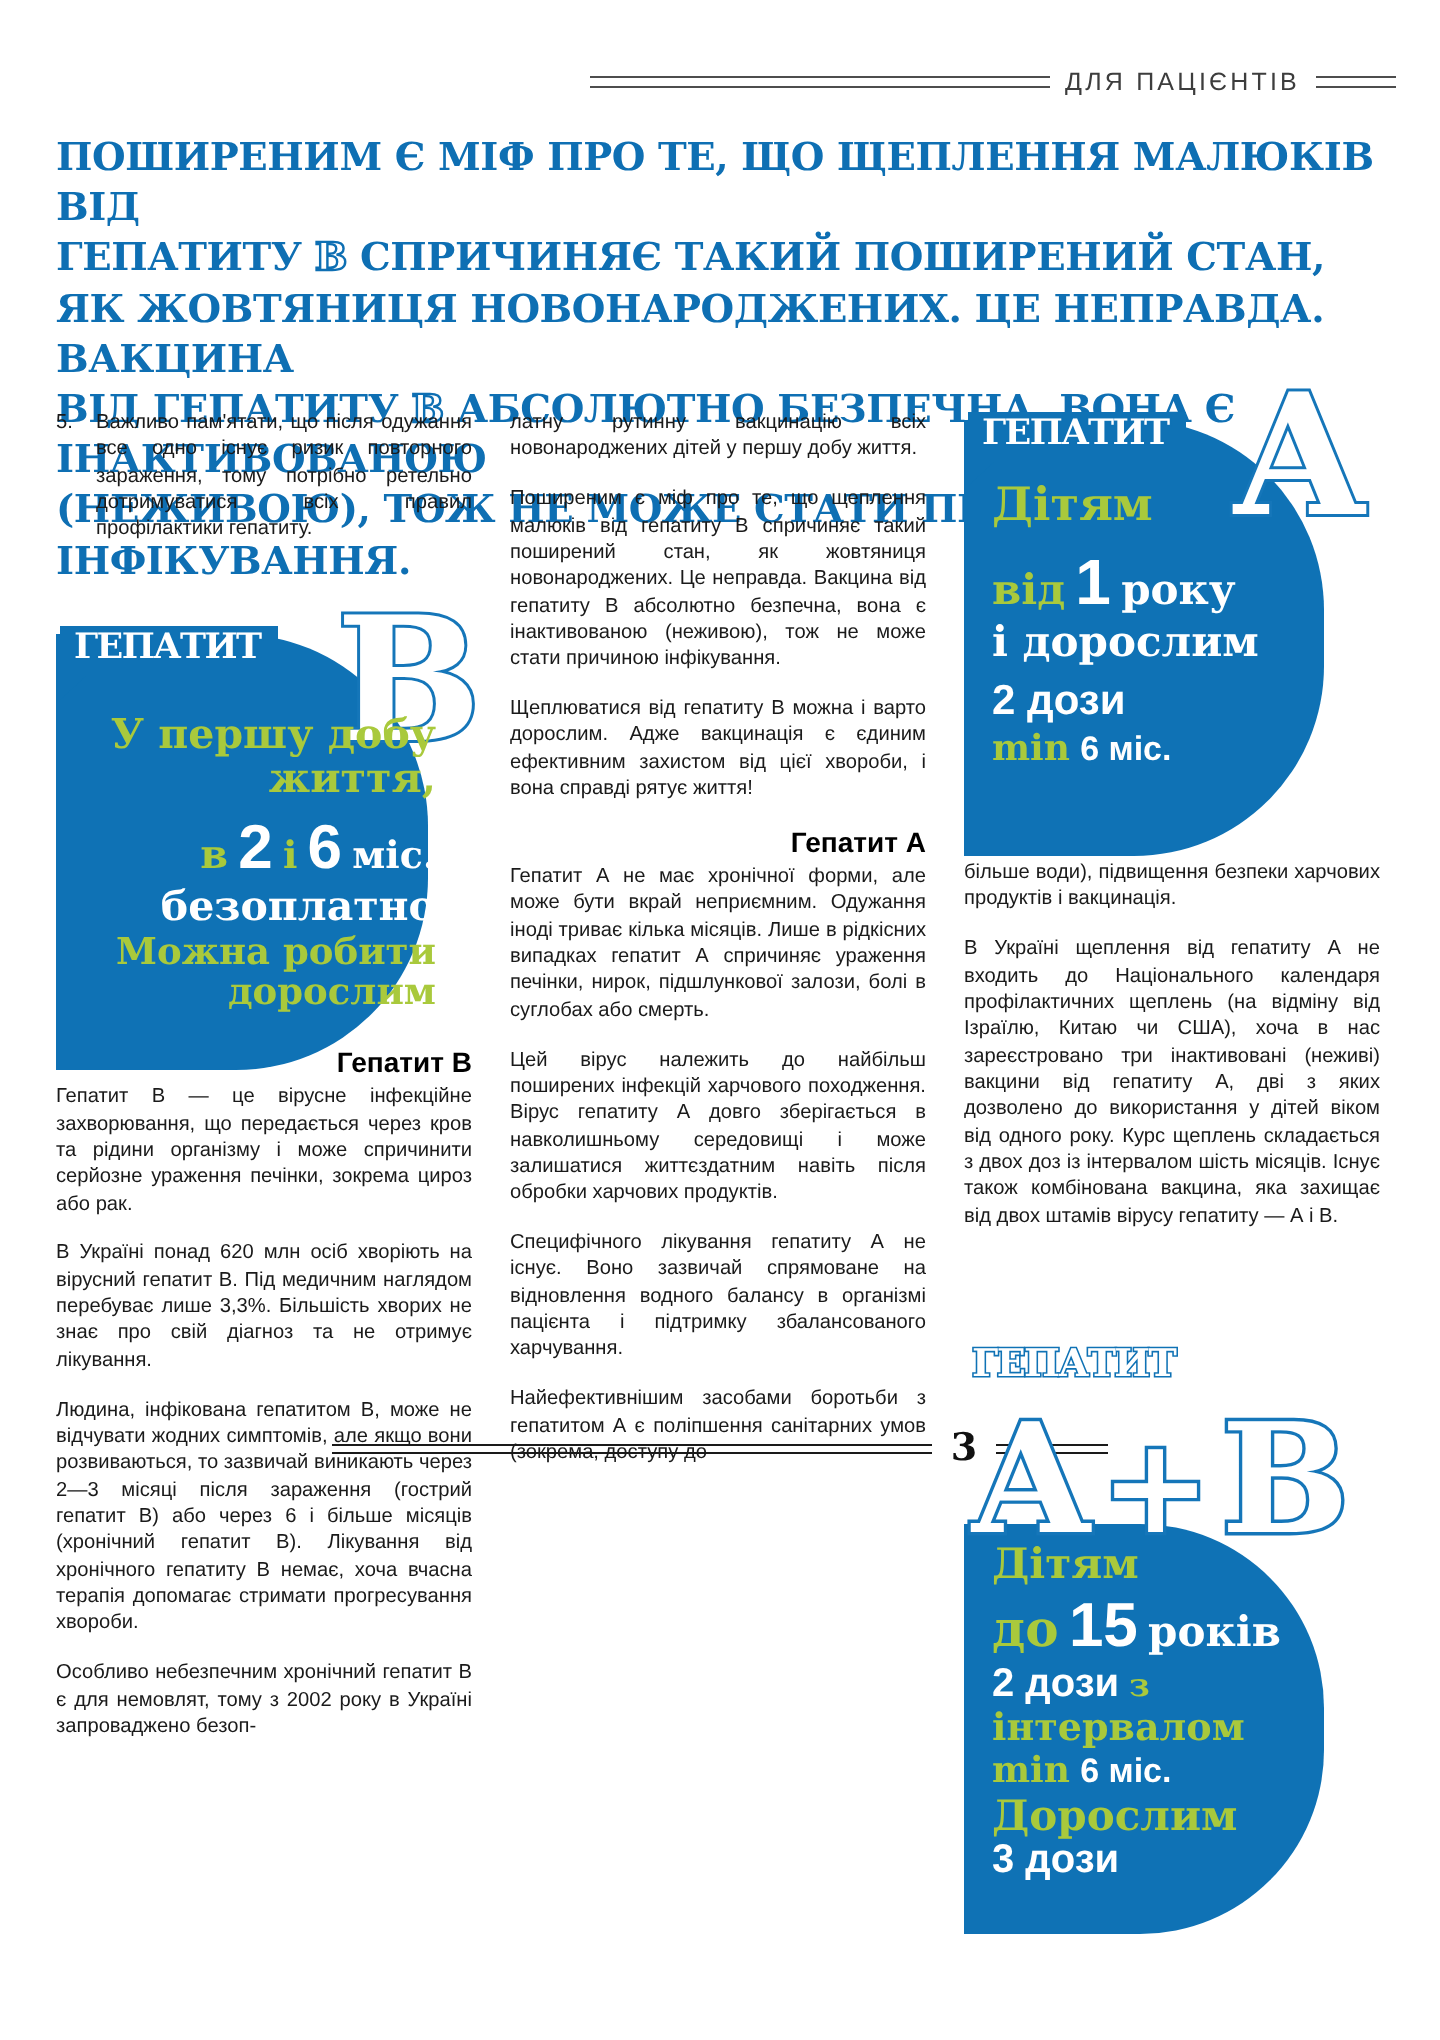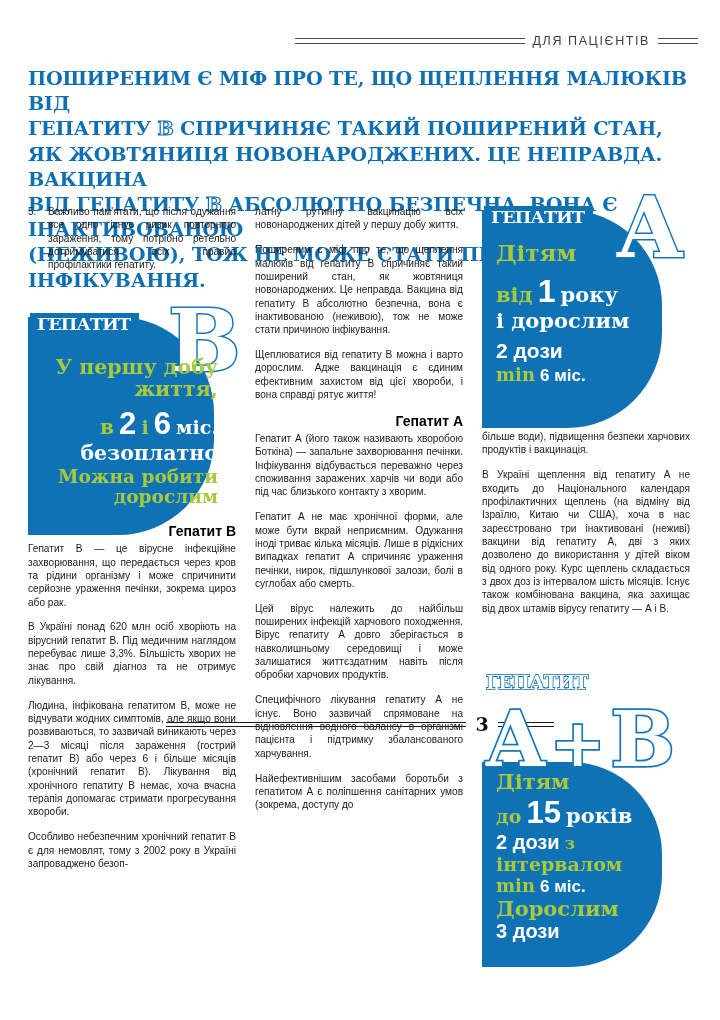--- a/index.html
+++ b/index.html
@@ -179,21 +179,20 @@
     <p class="body">В Україні понад 620 млн осіб хворіють на вірусний гепатит В. Під медичним наглядом перебуває лише 3,3%. Більшість хворих не знає про свій діагноз та не отримує лікування.</p>
     <p class="body">Людина, інфікована гепатитом В, може не відчувати жодних симптомів, але якщо вони розвиваються, то зазвичай виникають через 2—3 місяці після зараження (гострий гепатит В) або через 6 і більше місяців (хронічний гепатит В). Лікування від хронічного гепатиту В немає, хоча вчасна терапія допомагає стримати прогресування хвороби.</p>
     <p class="body">Особливо небезпечним хронічний гепатит В є для немовлят, тому з 2002 року в Україні запроваджено безоп-</p>
   </div>
 
   <div class="col col-2">
     <p class="body">латну рутинну вакцинацію всіх новонароджених дітей у першу добу життя.</p>
     <p class="body">Поширеним є міф про те, що щеплення малюків від гепатиту В спричиняє такий поширений стан, як жовтяниця новонароджених. Це неправда. Вакцина від гепатиту В абсолютно безпечна, вона є інактивованою (неживою), тож не може стати причиною інфікування.</p>
     <p class="body">Щеплюватися від гепатиту В можна і варто дорослим. Адже вакцинація є єдиним ефективним захистом від цієї хвороби, і вона справді рятує життя!</p>
     <h3 class="sub">Гепатит А</h3>
-    <p class="body">Гепатит А (його також називають хворобою Боткіна) — запальне захворювання печінки. Інфікування відбувається переважно через споживання заражених харчів чи води або під час близького контакту з хворим.</p>
     <p class="body">Гепатит А не має хронічної форми, але може бути вкрай неприємним. Одужання іноді триває кілька місяців. Лише в рідкісних випадках гепатит А спричиняє ураження печінки, нирок, підшлункової залози, болі в суглобах або смерть.</p>
     <p class="body">Цей вірус належить до найбільш поширених інфекцій харчового походження. Вірус гепатиту А довго зберігається в навколишньому середовищі і може залишатися життєздатним навіть після обробки харчових продуктів.</p>
     <p class="body">Специфічного лікування гепатиту А не існує. Воно зазвичай спрямоване на відновлення водного балансу в організмі пацієнта і підтримку збалансованого харчування.</p>
     <p class="body">Найефективнішим засобами боротьби з гепатитом А є поліпшення санітарних умов (зокрема, доступу до</p>
   </div>
 
   <div class="col col-3">
 
     <div style="height:225px"></div>
     <p class="body">більше води), підвищення безпеки харчових продуктів і вакцинація.</p>
@@ -262,21 +261,21 @@
 
     <div style="position:absolute; left:4px; top:32px; white-space:nowrap; z-index:5;">
       <span class="bigletter" style="position:relative; font-size:76px; -webkit-text-stroke:3.4px #1576B9;">A</span>
       <span class="bigletter" style="position:relative; font-size:66px; -webkit-text-stroke:3.4px #1576B9;">+</span>
       <span class="bigletter" style="position:relative; font-size:76px; -webkit-text-stroke:3.4px #1576B9;">B</span>
     </div>
 
     <div class="badge-body" style="left:14px; top:100px; width:176px;">
       <div class="bl grn" style="font-size:21px; line-height:24px;">Дітям</div>
       <div style="white-space:nowrap; margin-top:1px;">
-        <span class="bl grn" style="font-size:19px;">до</span>
+        <span class="bl grn" style="font-size:25px;">до</span>
         <span class="sans-b wht" style="font-size:31px;">15</span>
         <span class="bl wht" style="font-size:21px;">років</span>
       </div>
       <div style="white-space:nowrap;">
         <span class="sans-b wht" style="font-size:20px;">2 дози</span>
         <span class="bl grn" style="font-size:16px;">з</span>
       </div>
       <div class="bl grn" style="font-size:19px; line-height:21px;">інтервалом</div>
       <div style="white-space:nowrap;">
         <span class="bl grn" style="font-size:18px;">min</span>

